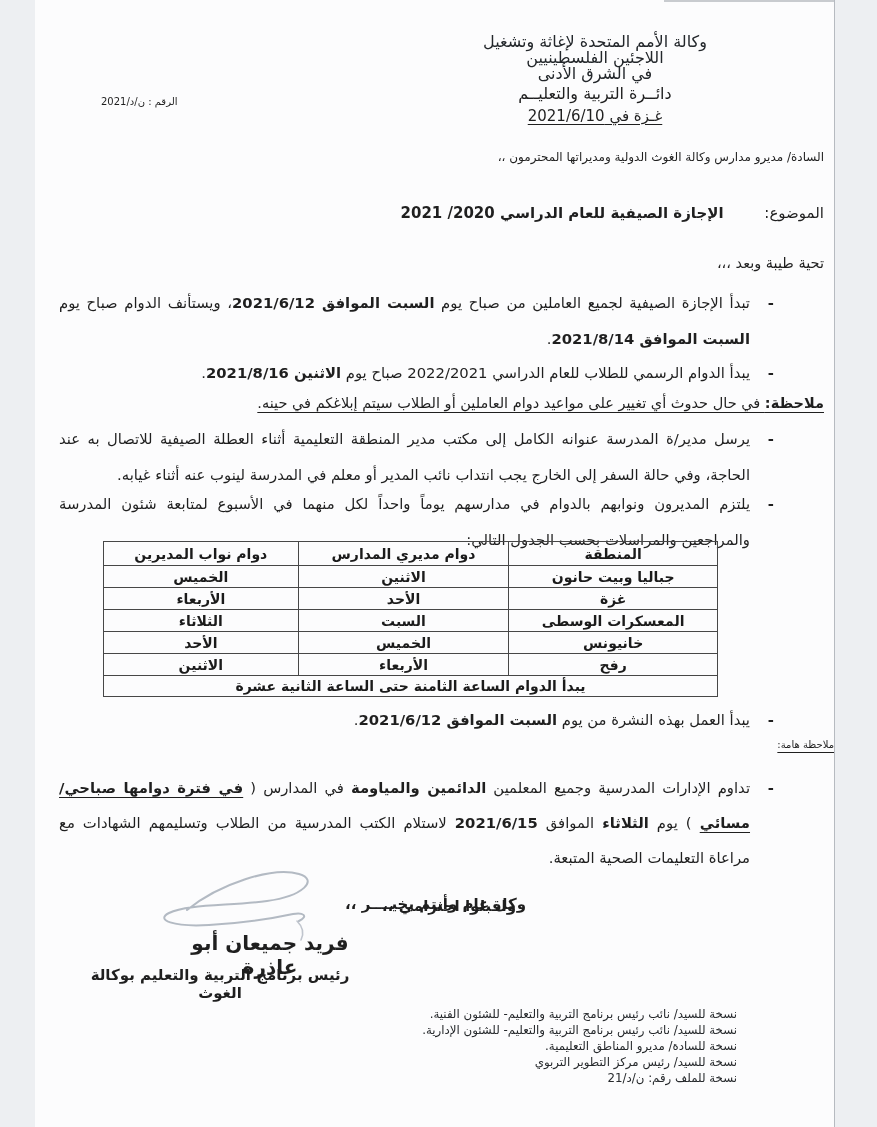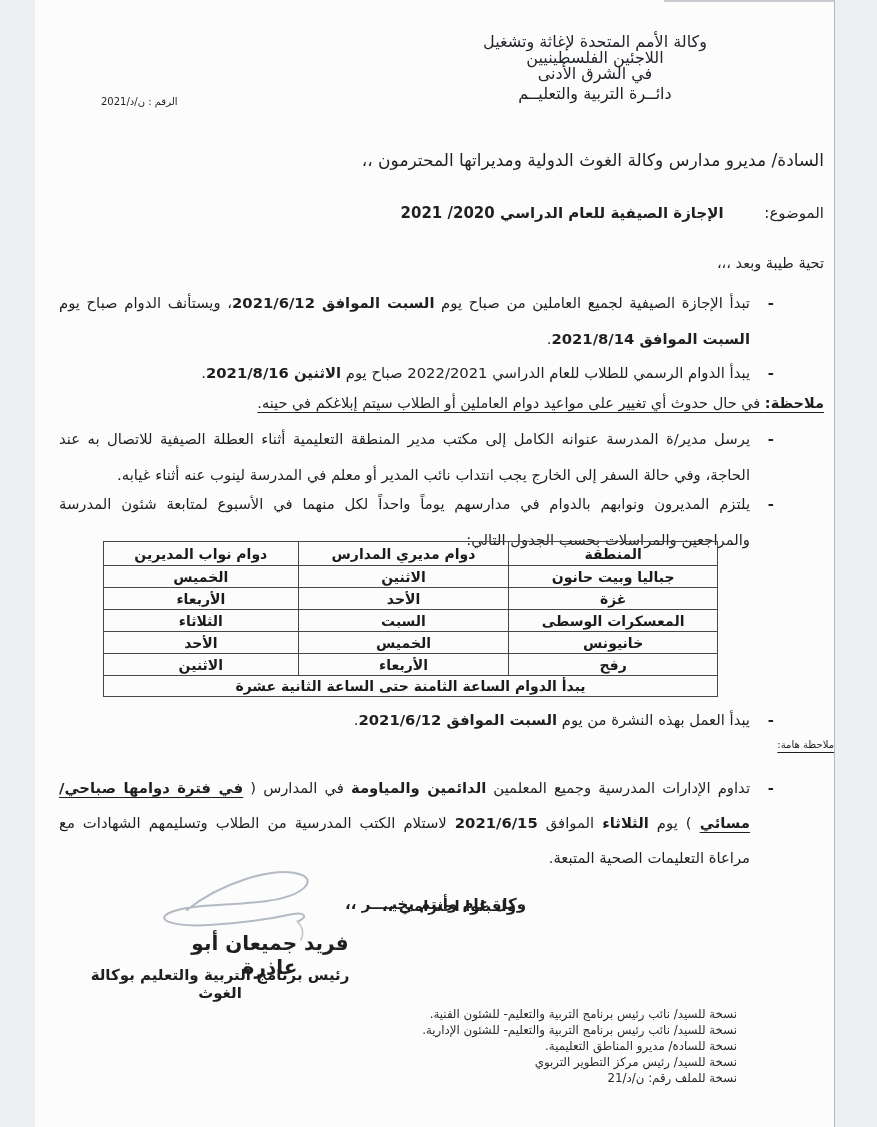--- a/index.html
+++ b/index.html
@@ -18,21 +18,21 @@
   .abs{position:absolute;}
 
   
   .letterhead{top:34px;right:118px;width:242px;text-align:center;}
   .lh-small{font-size:16px;line-height:16px;color:#23272b;}
   .lh-dept{font-size:16px;line-height:22px;margin-top:1px;}
   .lh-date{font-size:15px;line-height:22px;text-decoration:underline;text-underline-offset:3px;}
   .ref{top:96px;left:66px;font-size:10px;direction:rtl;}
 
   
-  .addressee{top:150px;right:10px;font-size:17px;}
+  .addressee{top:150px;right:10px;font-size:12px;}
   .subjectline{top:204px;right:10px;font-size:15px;}
   .subject-label{margin-left:36px;}
   .subject-title{font-weight:bold;text-underline-offset:4px;}
   .greeting{top:255px;right:10px;font-size:14.5px;}
 
   .bullet{
     right:58px;left:24px;position:absolute;
     font-size:14.8px;line-height:36px;text-align:justify;
     padding-right:26px;
   }
@@ -63,20 +63,21 @@
 </head>
 <body>
 
 <div class="page">
   <div class="edge-top"></div>
 
   <div class="abs letterhead">
     <div class="lh-small">وكالة الأمم المتحدة لإغاثة وتشغيل اللاجئين الفلسطينيين</div>
     <div class="lh-small">في الشرق الأدنى</div>
     <div class="lh-dept">دائــرة التربية والتعليــم</div>
+    <div class="lh-date">غـزة في 2021/6/10</div>
   </div>
   <div class="abs ref">الرقم : ن/د/2021</div>
 
   <div class="abs addressee">السادة/ مديرو مدارس وكالة الغوث الدولية ومديراتها  المحترمون ،،</div>
   <div class="abs subjectline">
     <span class="subject-label">الموضوع:</span>
     <span class="subject-title">الإجازة الصيفية للعام الدراسي 2020/ 2021</span>
   </div>
   <div class="abs greeting">تحية طيبة وبعد ،،،</div>
 

